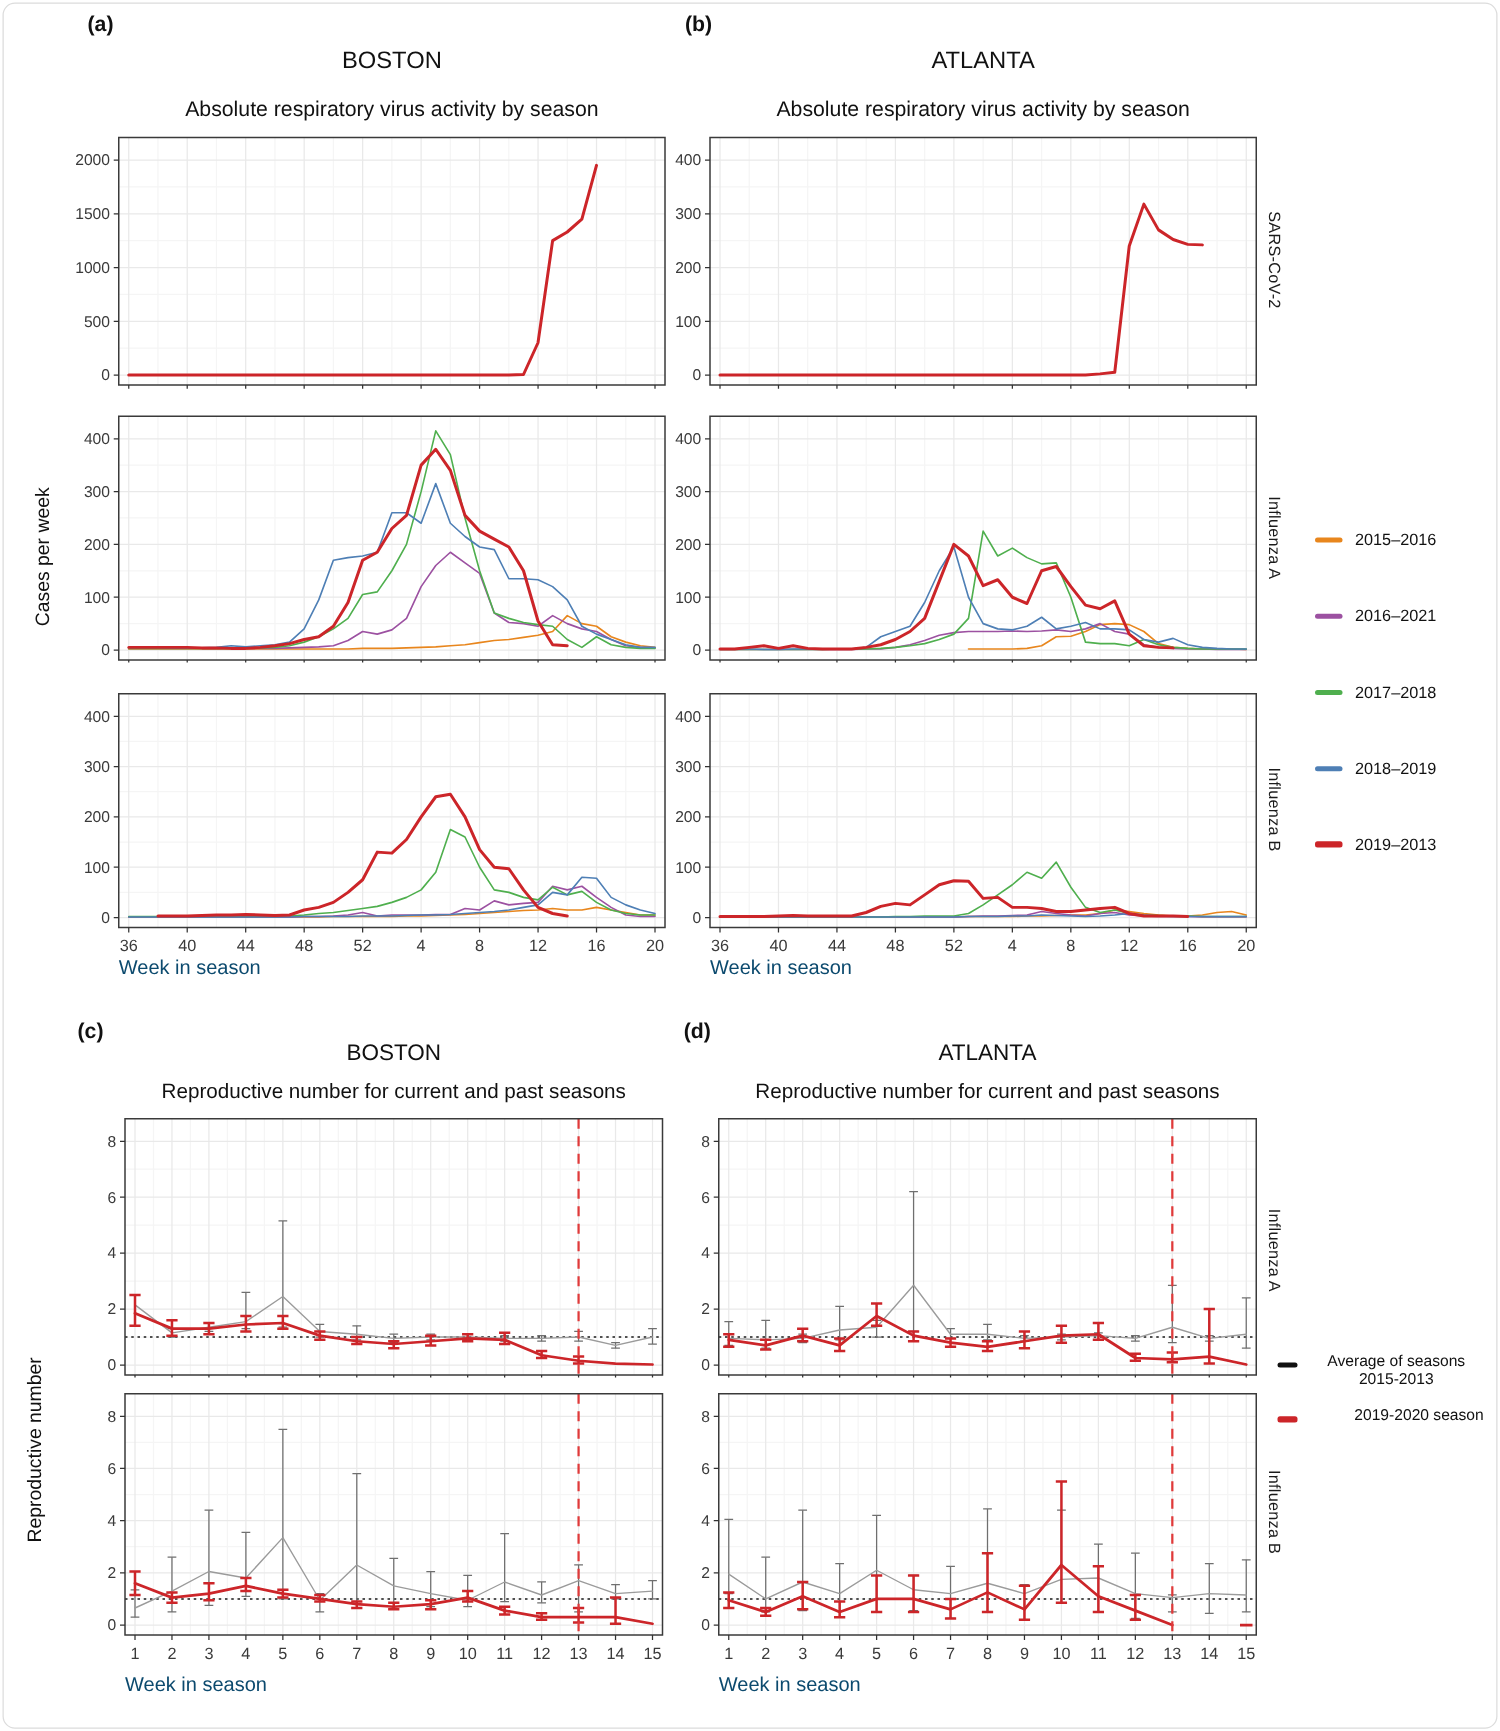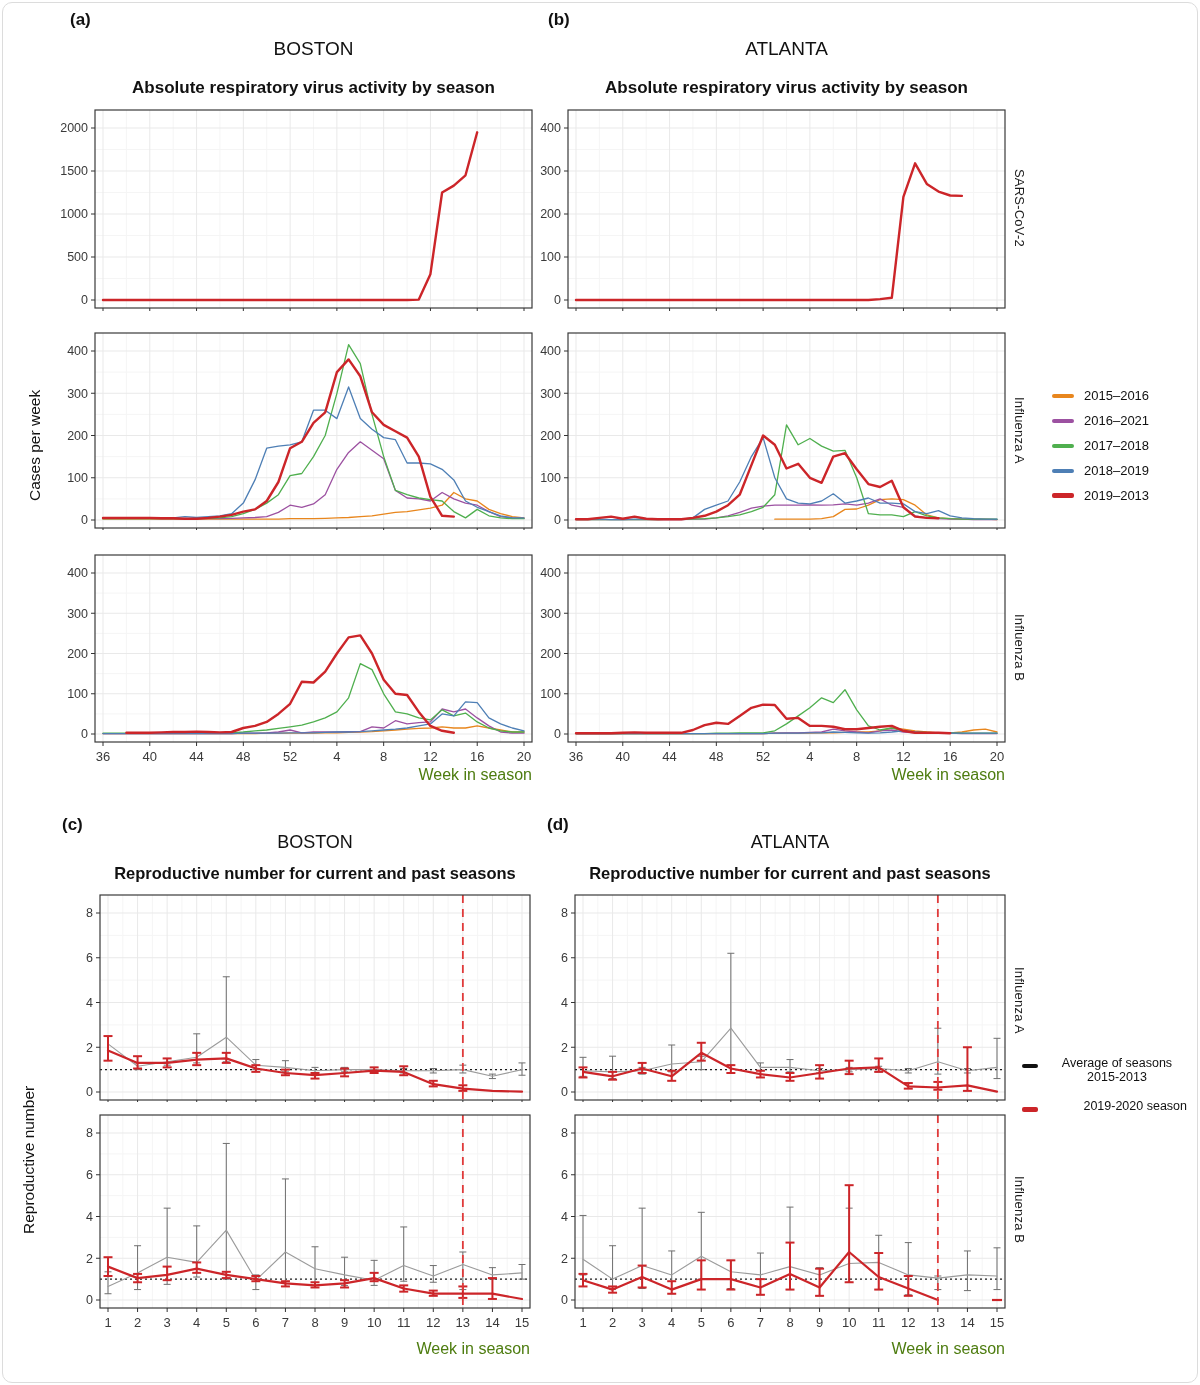--- a/index.html
+++ b/index.html
@@ -2,32 +2,32 @@
 <html><head>
 <meta charset="utf-8">
 <style>
   html,body{margin:0;padding:0;background:#fff;}
   #fig{position:relative;width:1200px;height:1385px;background:#fff;
        font-family:"Liberation Sans", sans-serif;overflow:hidden;}
   .frame{position:absolute;left:2px;top:2px;right:2px;bottom:2px;
          border:1.5px solid #dcdcdc;border-radius:10px;pointer-events:none;}
   .panel-letter{position:absolute;font-size:17px;font-weight:bold;color:#111;}
   .chart-title{position:absolute;text-align:center;font-size:19px;font-weight:normal;color:#111;}
-  .chart-subtitle{position:absolute;text-align:center;font-size:17px;font-weight:bold;color:#111;}
-  .xlab{position:absolute;text-align:right;font-size:16px;color:#4d7c0f;}
+  .chart-subtitle{position:absolute;text-align:center;font-size:17px;font-weight:normal;color:#111;}
+  .xlab{position:absolute;text-align:left;font-size:16px;color:#0c4a6e;}
   .ylab{position:absolute;writing-mode:vertical-rl;transform:rotate(180deg);
         text-align:center;font-size:15.5px;color:#111;}
   .strip{position:absolute;writing-mode:vertical-rl;text-align:center;
          font-size:13px;color:#1b1b1b;letter-spacing:.2px;}
   .chart{position:absolute;}
   .legend-top{position:absolute;left:1052px;top:383px;}
-  .legend-top .li{display:flex;align-items:center;height:25px;}
+  .legend-top .li{display:flex;align-items:center;height:25px;margin-top:36px;}
   .legend-top .sw{display:inline-block;width:22px;height:4px;border-radius:2px;margin-right:10px;flex:none;}
   .legend-top .lt{font-size:13px;color:#111;white-space:nowrap;}
-  .legend-bot{position:absolute;left:1022px;top:1056px;width:172px;}
+  .legend-bot{position:absolute;left:1022px;top:1082px;width:172px;}
   .legend-bot .li{display:flex;align-items:flex-start;margin-bottom:14px;}
   .legend-bot .sw{display:inline-block;width:16px;height:4px;border-radius:2px;margin-top:8px;margin-right:9px;flex:none;}
   .legend-bot .lt{font-size:12.5px;color:#111;text-align:center;line-height:1.15;width:140px;}
 </style>
 </head>
 <body>
 
 <div id="fig">
   <div class="frame"></div>
 

